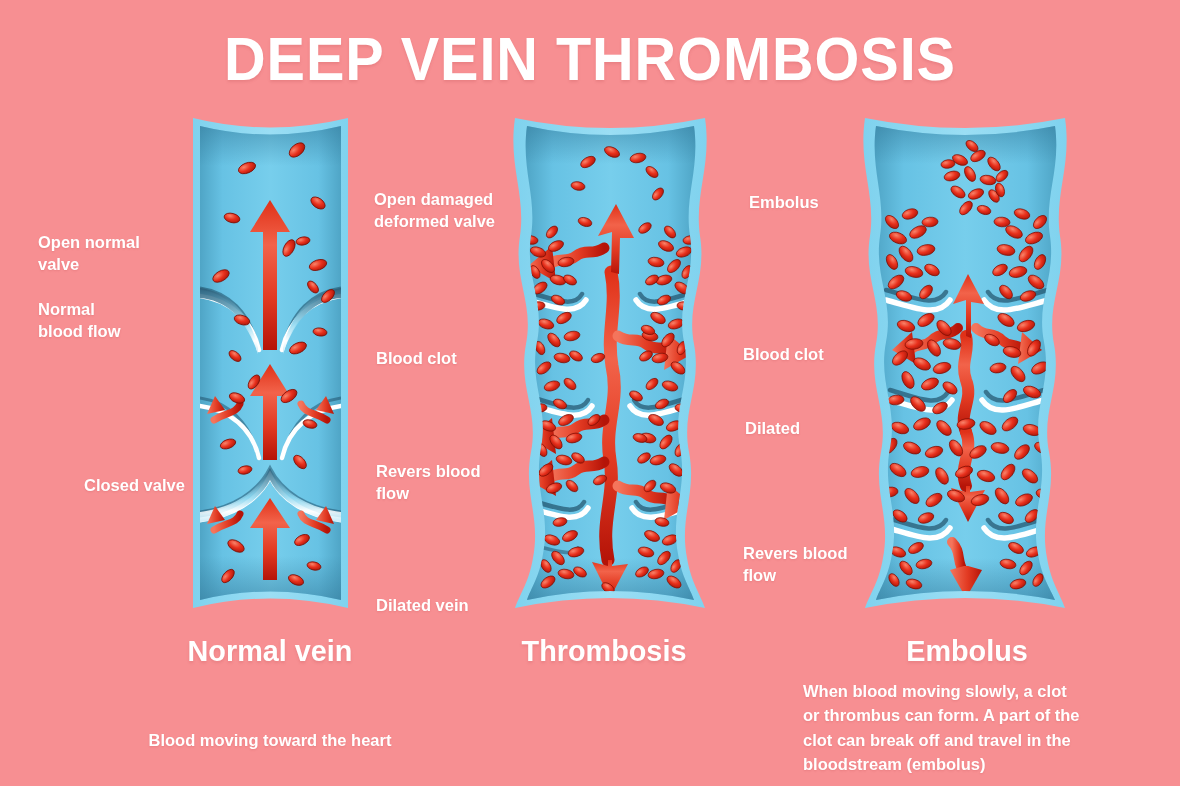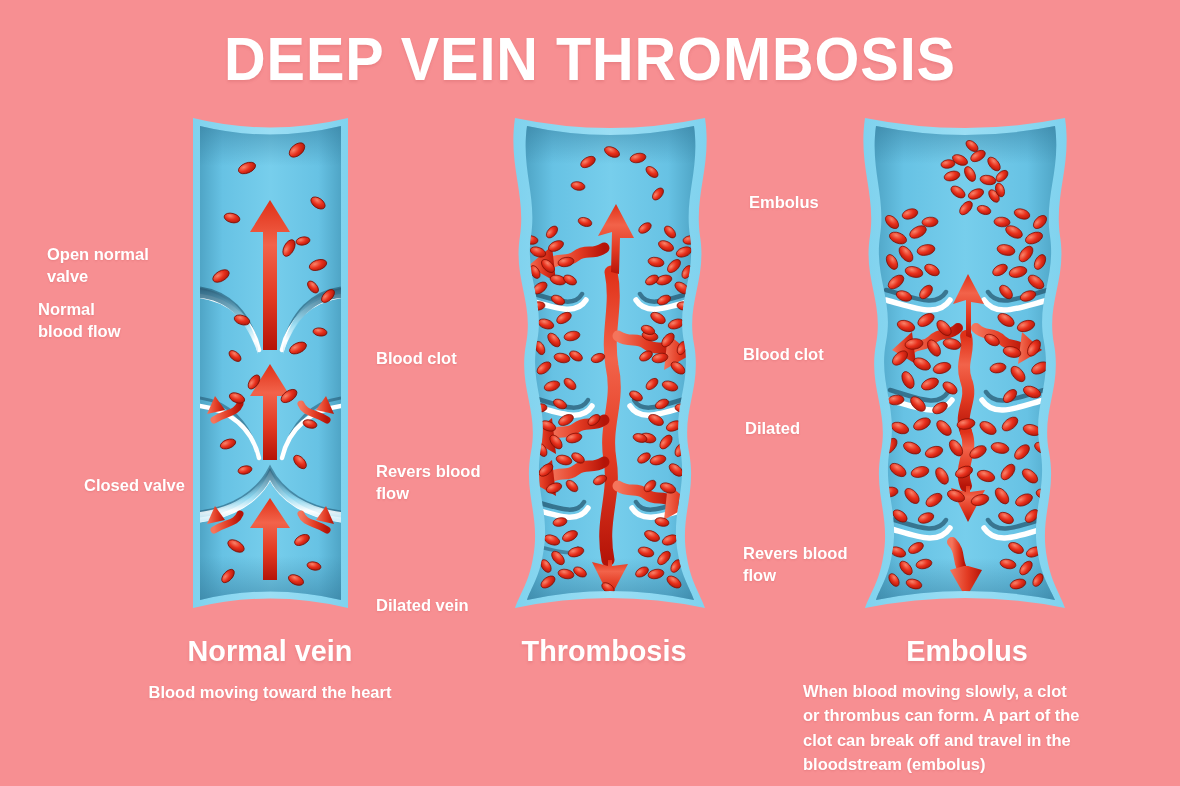--- a/index.html
+++ b/index.html
@@ -51,21 +51,21 @@
   }
   .cap-body{
     position:absolute;
     color:#FFFFFF;
     font-size:16.5px;
     font-weight:bold;
     line-height:1.47;
     text-shadow:0 1px 2px rgba(180,70,75,.22);
     white-space:pre-line;
   }
-  .cap-body.center{ text-align:center; }
+  .cap-body.center{ text-align:center;margin-top:48px; }
 
   svg{ display:block; }
   #art{ position:absolute; left:0; top:0; }
 </style>
 </head>
 <body>
 
 <div id="stage">
 
   <div id="title">DEEP VEIN THROMBOSIS</div>
@@ -635,26 +635,28 @@
           <ellipse cx="1016" cy="548" rx="8" ry="4.6" transform="rotate(28 1016 548)"></ellipse>
           <ellipse cx="1026" cy="568" rx="8" ry="4.6" transform="rotate(-50 1026 568)"></ellipse>
           <ellipse cx="1008" cy="564" rx="8" ry="4.6" transform="rotate(12 1008 564)"></ellipse>
           <ellipse cx="1038" cy="580" rx="7" ry="4.2" transform="rotate(-58 1038 580)"></ellipse>
           <ellipse cx="1018" cy="584" rx="8" ry="4.6" transform="rotate(-16 1018 584)"></ellipse>
         </g>
       </g>
     </g>
   </svg>
 
-  <div class="label" style="left:38px; top:244px; width:180px;margin-left:9px;">Open normal
+  <div class="label" style="left:38px; top:232px; width:180px;">Open normal
 valve</div>
   <div class="label" style="left:38px; top:299px; width:180px;">Normal
 blood flow</div>
   <div class="label" style="left:40px; top:475px; width:180px;margin-left:44px;">Closed valve</div>
 
+  <div class="label" style="left:374px; top:189px; width:190px;">Open damaged
+deformed valve</div>
   <div class="label" style="left:376px; top:348px; width:170px;">Blood clot</div>
   <div class="label" style="left:376px; top:461px; width:170px;">Revers blood
 flow</div>
   <div class="label" style="left:376px; top:549px; width:170px;margin-top:46px;">Dilated vein</div>
 
   <div class="label" style="left:749px; top:192px; width:170px;">Embolus</div>
   <div class="label" style="left:743px; top:344px; width:170px;">Blood clot</div>
   <div class="label" style="left:745px; top:418px; width:170px;">Dilated</div>
   <div class="label" style="left:743px; top:543px; width:170px;">Revers blood
 flow</div>

